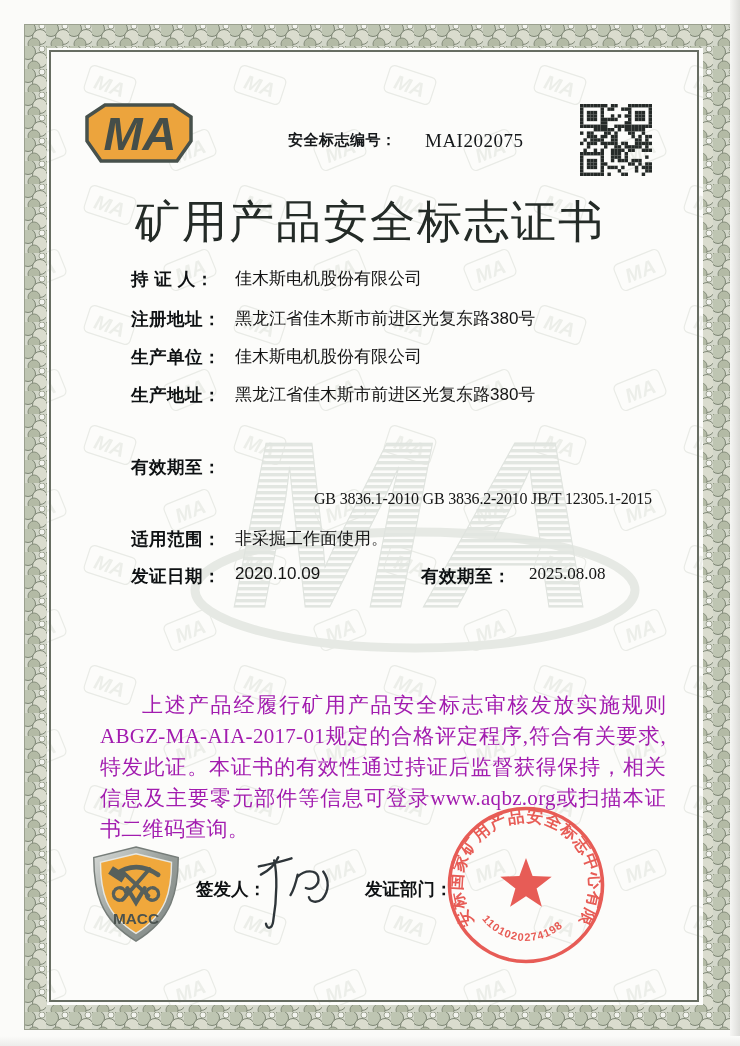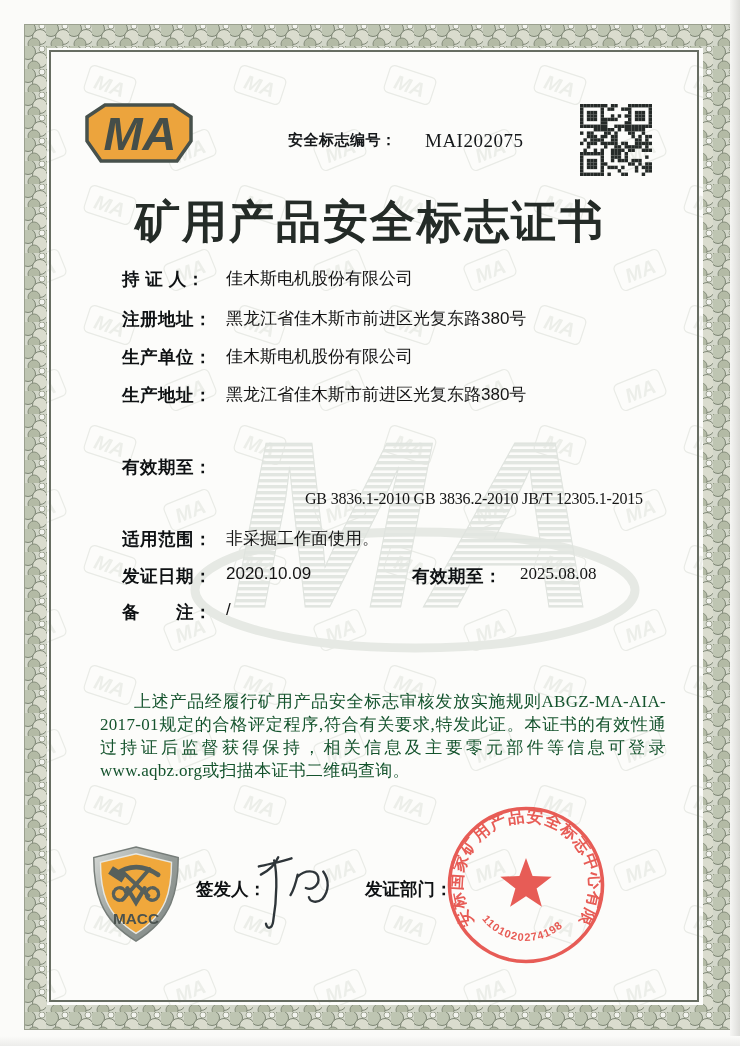--- a/index.html
+++ b/index.html
@@ -7,33 +7,33 @@
          font-family:"Liberation Sans",sans-serif;color:#1a1a1a;}
   .abs{position:absolute;}
   
   .scan-right{right:0;top:0;width:10px;height:1046px;
     background:linear-gradient(to right,#f6f6f4,#dcdcd9);}
   .scan-bottom{left:0;bottom:0;width:740px;height:10px;
     background:linear-gradient(to bottom,#fbfbf9,#ececea);}
   
   .cert-no-label{left:288px;top:131px;font-size:15px;font-weight:bold;color:#15181a;letter-spacing:.5px;}
   .cert-no-value{left:425px;top:130px;font-size:19px;font-family:"Liberation Serif",serif;color:#15181a;letter-spacing:.5px;}
-  .doc-title{left:0;top:192px;width:740px;text-align:center;font-size:45px;font-weight:bold;
+  .doc-title{left:0;top:192px;width:740px;text-align:center;font-size:45px;font-weight:normal;
     font-family:"Liberation Serif",serif;color:#242b27;letter-spacing:2px;}
-  .row{left:7px;top:0;width:592px;height:24px;}
+  .row{left:16px;top:0;width:592px;height:24px;}
   .flabel{position:absolute;left:115px;font-size:17.5px;font-weight:bold;color:#0e1113;letter-spacing:.5px;white-space:pre;}
   .fvalue{position:absolute;left:219px;font-size:17px;color:#141414;white-space:pre;}
   .v-kai{font-family:Liberation Sans, sans-serif;}
   .v-num{font-family:Liberation Sans, sans-serif;font-size:17px;}
   .v-bold{font-weight:bold;font-size:16.5px;letter-spacing:.3px;}
   .v-std{font-family:"Liberation Serif",serif;font-size:16px;left:298px;letter-spacing:-.2px;}
   .flabel2{position:absolute;left:405px;font-size:17.5px;font-weight:bold;color:#0e1113;letter-spacing:.5px;}
   .fvalue2{position:absolute;left:513px;font-family:"Liberation Serif",serif;font-size:17px;color:#141414;}
-  .statement{left:100px;top:690px;width:566px;font-size:17px;line-height:23px;
-    font-family:"Liberation Serif",serif;color:#14532d;text-indent:2em;letter-spacing:.3px;text-align:justify;}
+  .statement{left:100px;top:690px;width:566px;font-size:21px;line-height:31px;
+    font-family:"Liberation Serif",serif;color:#a21caf;text-indent:2em;letter-spacing:.3px;text-align:justify;}
   .signer-label{left:196px;top:877px;font-size:17.5px;font-weight:bold;color:#0e1113;}
   .issuer-label{left:365px;top:877px;font-size:17.5px;font-weight:bold;color:#0e1113;}
 </style>
 </head>
 <body>
 
 <div class="stage">
 
   <svg class="abs" style="left:0;top:0" width="740" height="1046" aria-hidden="true">
     <defs>
@@ -354,24 +354,20 @@
   <div class="abs row" style="top:527px">
     <span class="flabel">适用范围：</span>
     <span class="fvalue v-kai">非采掘工作面使用。</span>
   </div>
   <div class="abs row" style="top:564px">
     <span class="flabel">发证日期：</span>
     <span class="fvalue v-num">2020.10.09</span>
     <span class="flabel2">有效期至：</span>
     <span class="fvalue2">2025.08.08</span>
   </div>
-  <div class="abs row" style="top:600px">
-    <span class="flabel">备　　注：</span>
-    <span class="fvalue v-num">/</span>
-  </div>
 
   <div class="abs statement">上述产品经履行矿用产品安全标志审核发放实施规则ABGZ-MA-AIA-2017-01规定的合格评定程序,符合有关要求,特发此证。本证书的有效性通过持证后监督获得保持，相关信息及主要零元部件等信息可登录www.aqbz.org或扫描本证书二维码查询。</div>
 
   <svg class="abs" style="left:88px;top:844px" width="96" height="100" viewBox="0 0 100 102">
     <defs>
       <linearGradient id="met" x1="0" y1="0" x2="1" y2="1">
         <stop offset="0" stop-color="#d9dcd9"></stop>
           <stop offset=".5" stop-color="#979e9a"></stop>
           <stop offset="1" stop-color="#7f8683"></stop>
       </linearGradient>

